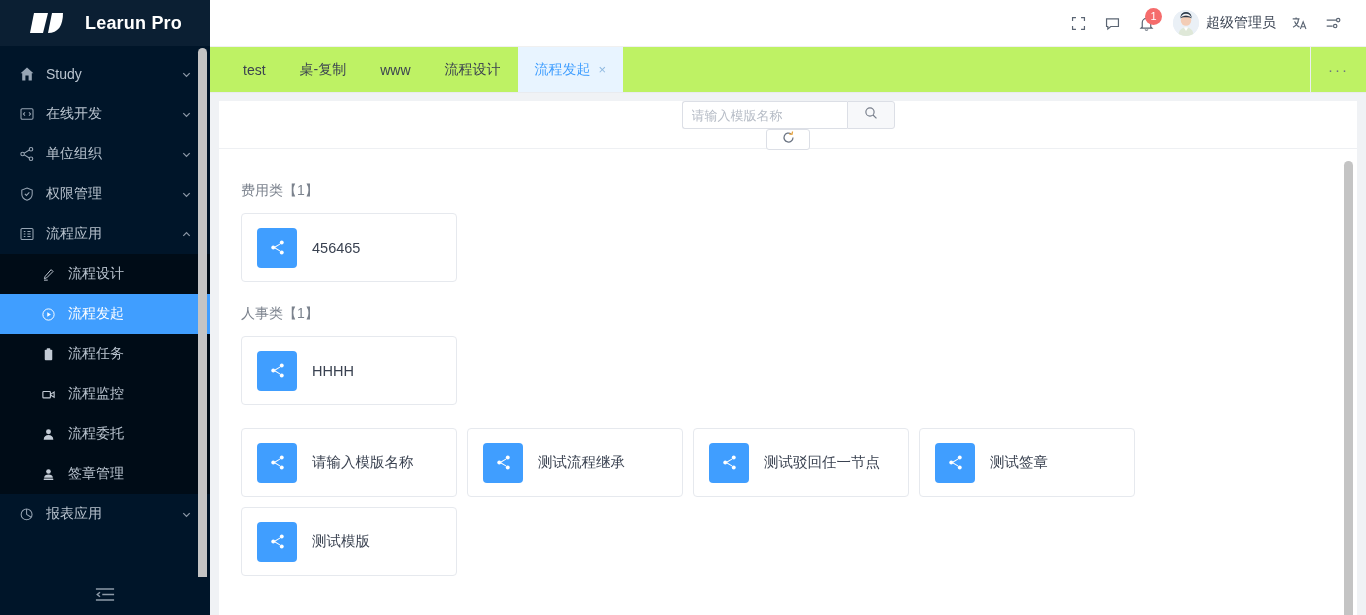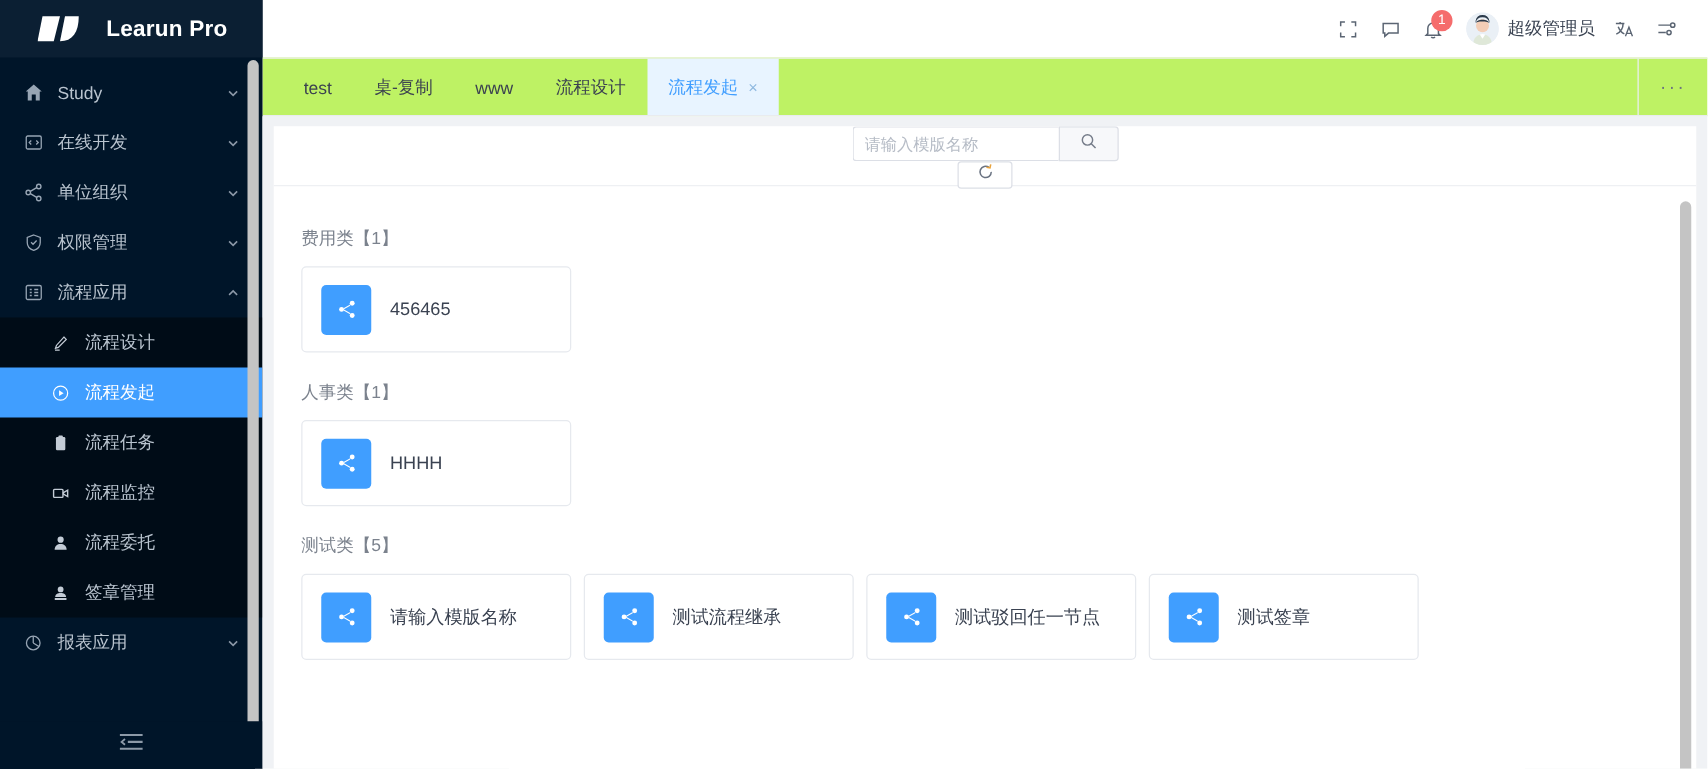--- a/index.html
+++ b/index.html
@@ -493,21 +493,20 @@
                       <path d="M6.9 8.9 L13.1 5.3 L13.1 6.6 L6.9 10.2 Z"></path>
                       <path d="M6.9 11.1 L13.1 14.7 L13.1 13.4 L6.9 9.8 Z"></path>
                     </svg>
                 </span>
                 <span class="card-label">HHHH</span>
               </div>
             </div>
           </div>
 
           <div class="group">
-            <div class="group-title">测试类【5】</div>
             <div class="cards">
               <div class="card">
                 <span class="card-ico">
                   <svg viewBox="0 0 20 20" width="17" height="17" fill="currentColor">
                       <circle cx="15" cy="4.2" r="2.3"></circle>
                       <circle cx="15" cy="15.8" r="2.3"></circle>
                       <circle cx="5" cy="10" r="2.3"></circle>
                       <path d="M6.9 8.9 L13.1 5.3 L13.1 6.6 L6.9 10.2 Z"></path>
                       <path d="M6.9 11.1 L13.1 14.7 L13.1 13.4 L6.9 9.8 Z"></path>
                     </svg>
@@ -542,20 +541,32 @@
                 <span class="card-ico">
                   <svg viewBox="0 0 20 20" width="17" height="17" fill="currentColor">
                       <circle cx="15" cy="4.2" r="2.3"></circle>
                       <circle cx="15" cy="15.8" r="2.3"></circle>
                       <circle cx="5" cy="10" r="2.3"></circle>
                       <path d="M6.9 8.9 L13.1 5.3 L13.1 6.6 L6.9 10.2 Z"></path>
                       <path d="M6.9 11.1 L13.1 14.7 L13.1 13.4 L6.9 9.8 Z"></path>
                     </svg>
                 </span>
                 <span class="card-label">测试签章</span>
+              </div>
+              <div class="card">
+                <span class="card-ico">
+                  <svg viewBox="0 0 20 20" width="17" height="17" fill="currentColor">
+                      <circle cx="15" cy="4.2" r="2.3"></circle>
+                      <circle cx="15" cy="15.8" r="2.3"></circle>
+                      <circle cx="5" cy="10" r="2.3"></circle>
+                      <path d="M6.9 8.9 L13.1 5.3 L13.1 6.6 L6.9 10.2 Z"></path>
+                      <path d="M6.9 11.1 L13.1 14.7 L13.1 13.4 L6.9 9.8 Z"></path>
+                    </svg>
+                </span>
+                <span class="card-label">测试模版</span>
               </div>
             </div>
           </div>
 
         </div>
         <div class="content-scrollbar"></div>
       </div>
     </div>
 
   </section>

